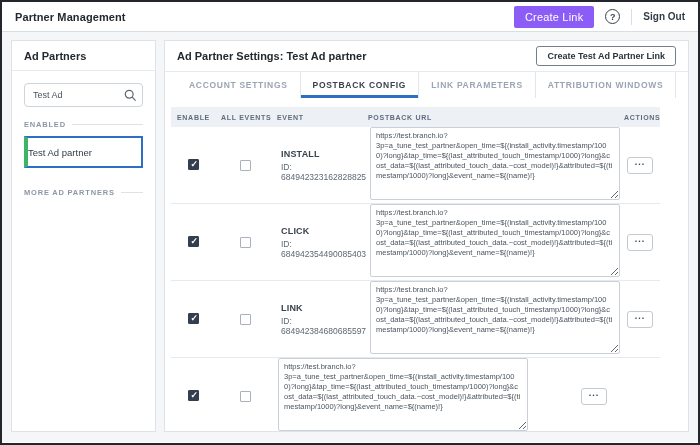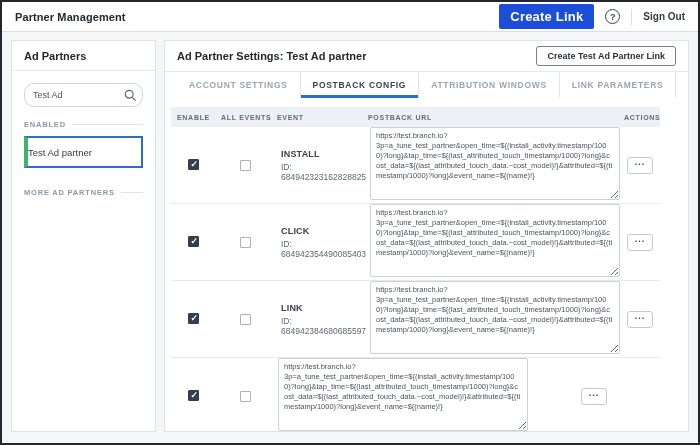--- a/index.html
+++ b/index.html
@@ -8,37 +8,37 @@
     font-family:"Liberation Sans", sans-serif;
     background:#ffffff;
     border:2px solid #23272b;
     color:#2a313c;
   }
   
   .topbar { height:30px; display:flex; align-items:center; justify-content:space-between;
     padding:0 13px; border-bottom:1px solid #d9dee4; background:#fff; }
   .topbar-title { font-size:11px; font-weight:bold; color:#23292f; letter-spacing:.1px; }
   .topbar-right { display:flex; align-items:center; gap:11px; }
-  .btn-create-link { background:#1d4ed8; color:#fff; border:none; border-radius:2px;
-    font-family:inherit; font-size:13px; font-weight:bold; padding:5px 11px; letter-spacing:.2px; cursor:pointer; }
+  .btn-create-link { background:#8b5cf6; color:#fff; border:none; border-radius:2px;
+    font-family:inherit; font-size:11px; font-weight:normal; padding:5px 11px; letter-spacing:.2px; cursor:pointer; }
   .help-circle { width:15px; height:15px; border:1.5px solid #39434e; border-radius:50%;
     display:flex; align-items:center; justify-content:center; font-size:9px; font-weight:bold; color:#39434e; cursor:pointer; }
   .topbar-divider { width:1px; height:16px; background:#d9dee4; }
   .sign-out { font-size:10px; font-weight:bold; color:#323c46; cursor:pointer; }
 
   
   .content { height:410px; background:#f4f6f8; display:flex; gap:8px; padding:8px 9px 10px; }
   .card { background:#fff; border:1px solid #dfe3e8; height:100%; }
 
   
   .sidebar { width:145px; flex:none; }
   .sidebar-title { font-size:11px; font-weight:bold; color:#23292f; padding:9px 12px 8px; border-bottom:1px solid #e6eaee; }
   .sidebar-body { padding:12px 12px 0; }
   .search-box { position:relative; margin-bottom:13px; }
-  .search-input { width:100%; height:24px; border:1px solid #cdd4db; border-radius:10px;
+  .search-input { width:100%; height:24px; border:1px solid #cdd4db; border-radius:4px;
     padding:0 22px 0 8px; font-family:inherit; font-size:9px; color:#4a545f; background:#fff; }
   .search-icon { position:absolute; right:6px; top:5px; width:13px; height:13px; }
   .section-label { display:flex; align-items:center; gap:6px; font-size:7.5px; font-weight:bold;
     letter-spacing:.8px; color:#8d97a7; margin:0 0 7px; white-space:nowrap; }
   .section-label .rule { flex:1; height:1px; background:#dfe3e8; min-width:8px; }
   .partner-item { border:2px solid #2e6fc4; border-left:4px solid #3eb564; height:32px;
     display:flex; align-items:center; font-size:9.5px; color:#323c46;
     background:#fff; margin-bottom:20px; cursor:pointer; }
   .add-custom { border:1px dashed #c3cad3; height:28px; display:flex; align-items:center;
     justify-content:space-between; padding:0 8px; font-size:9.5px; color:#6e7885; cursor:pointer; }
@@ -142,22 +142,22 @@
 
   <div class="card main">
     <div class="main-header">
       <div class="main-title">Ad Partner Settings: Test Ad partner</div>
       <button class="btn-outline">Create Test Ad Partner Link</button>
     </div>
 
     <div class="tabs">
       <div class="tab">ACCOUNT SETTINGS</div>
       <div class="tab active">POSTBACK CONFIG</div>
+      <div class="tab">LINK PARAMETERS</div>
       <div class="tab">ATTRIBUTION WINDOWS</div>
-      <div class="tab">LINK PARAMETERS</div>
     </div>
 
     <div class="table">
       <div class="thead">
         <div class="c1">ENABLE</div>
         <div class="c2">ALL EVENTS</div>
         <div class="c3">EVENT</div>
         <div class="c4">POSTBACK URL</div>
         <div class="c5">ACTIONS</div>
       </div>

